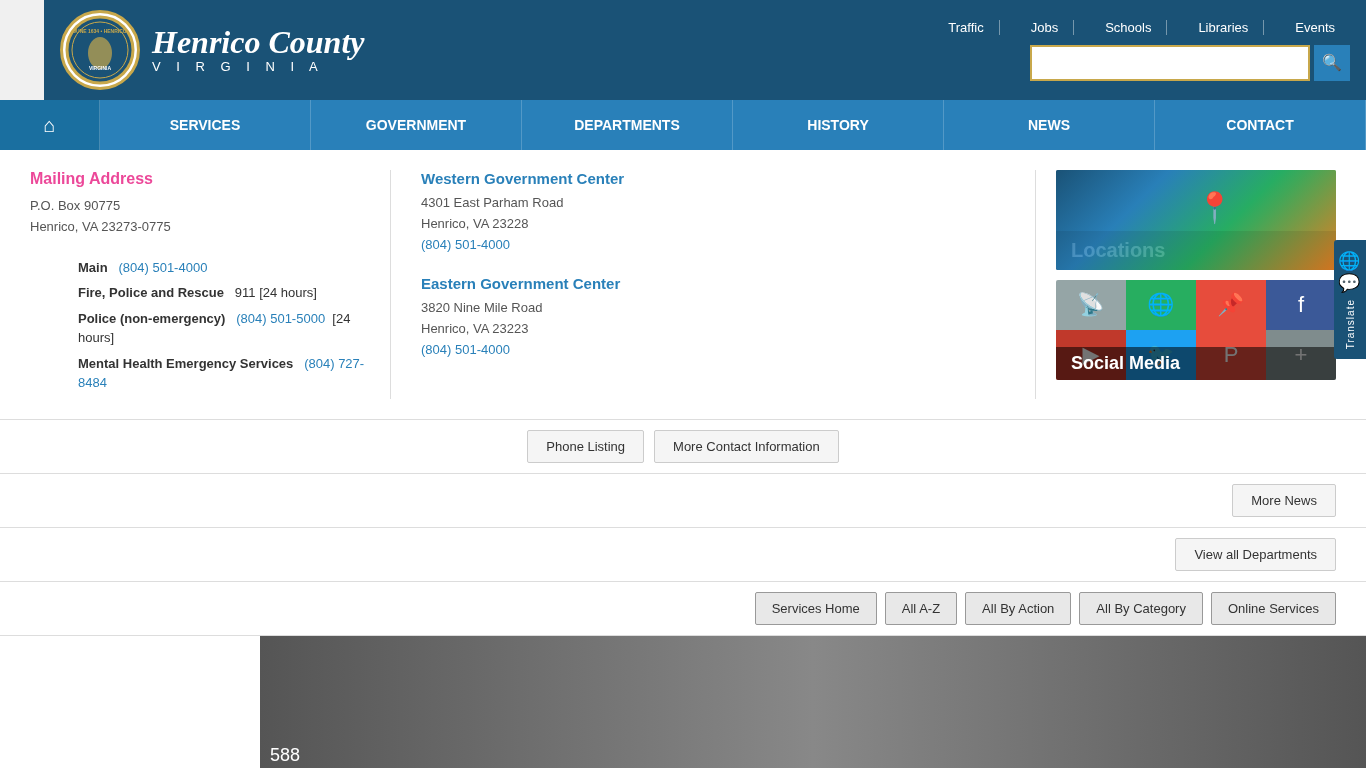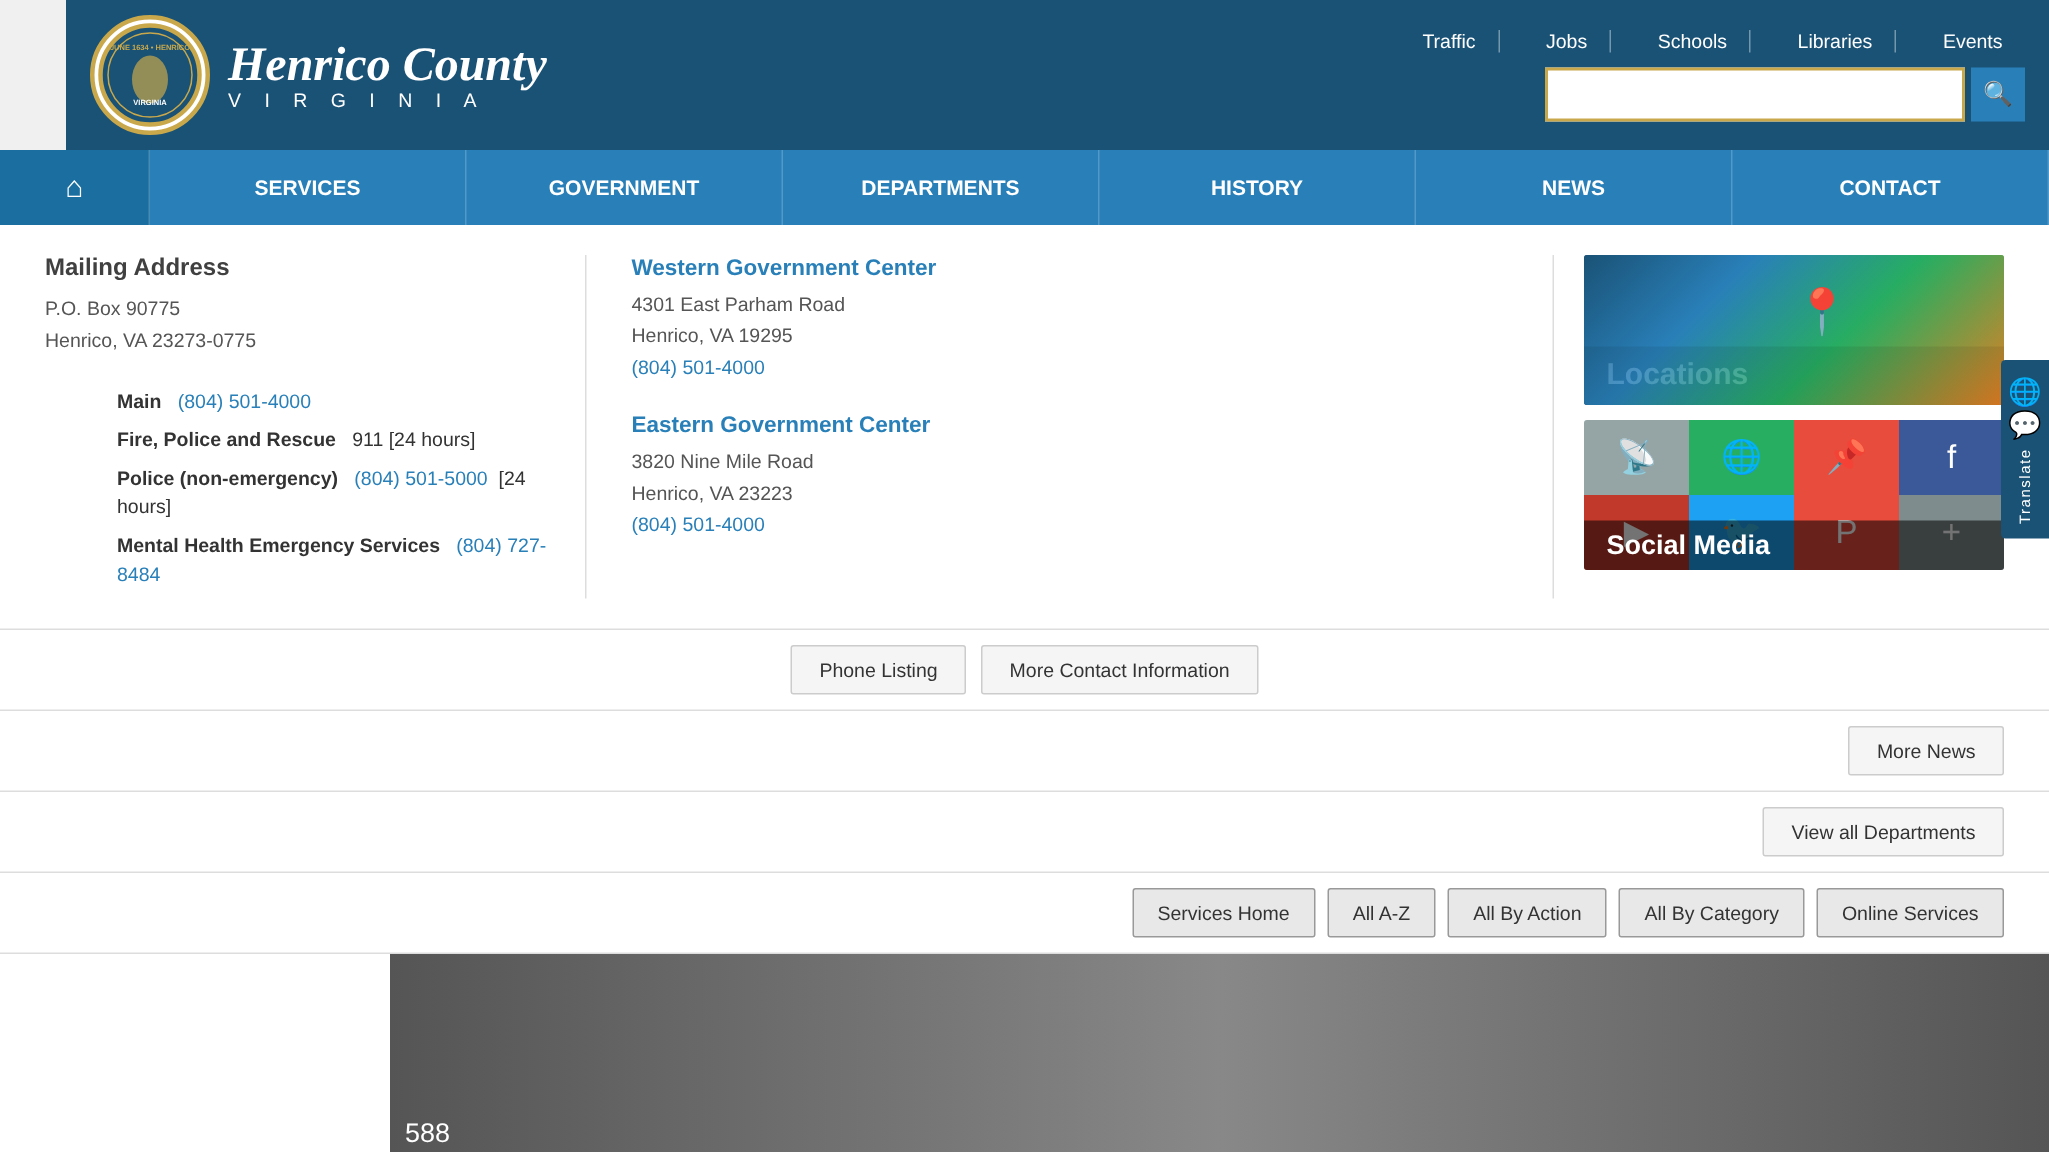--- a/index.html
+++ b/index.html
@@ -142,21 +142,21 @@
       padding: 0 30px;
     }
     .contact-right {
       flex: 0 0 280px;
       display: flex;
       flex-direction: column;
       gap: 10px;
     }
 
     .section-title {
-      color: #404040;
+      color: #ec4899;
       font-size: 16px;
       font-weight: bold;
       margin-bottom: 8px;
       text-decoration: none;
     }
 
     .address-text {
       color: #555;
       line-height: 1.6;
       font-size: 13px;
@@ -451,21 +451,21 @@
           &nbsp;&nbsp;<a class="phone-link" href="#">(804) 727-8484</a>
         </div>
       </div>
     </div>
 
     <div class="contact-center">
       <div class="gov-center">
         <div class="gov-center-title">Western Government Center</div>
         <div class="gov-center-addr">
           <span>4301 East Parham Road</span><br>
-          <span>Henrico, VA 19295</span><br>
+          <span>Henrico, VA 23228</span><br>
           <a class="phone-link" href="#">(804) 501-4000</a>
         </div>
       </div>
 
       <div class="gov-center">
         <div class="gov-center-title">Eastern Government Center</div>
         <div class="gov-center-addr">
           <span>3820 Nine Mile Road</span><br>
           <span>Henrico, VA 23223</span><br>
           <a class="phone-link" href="#">(804) 501-4000</a>

